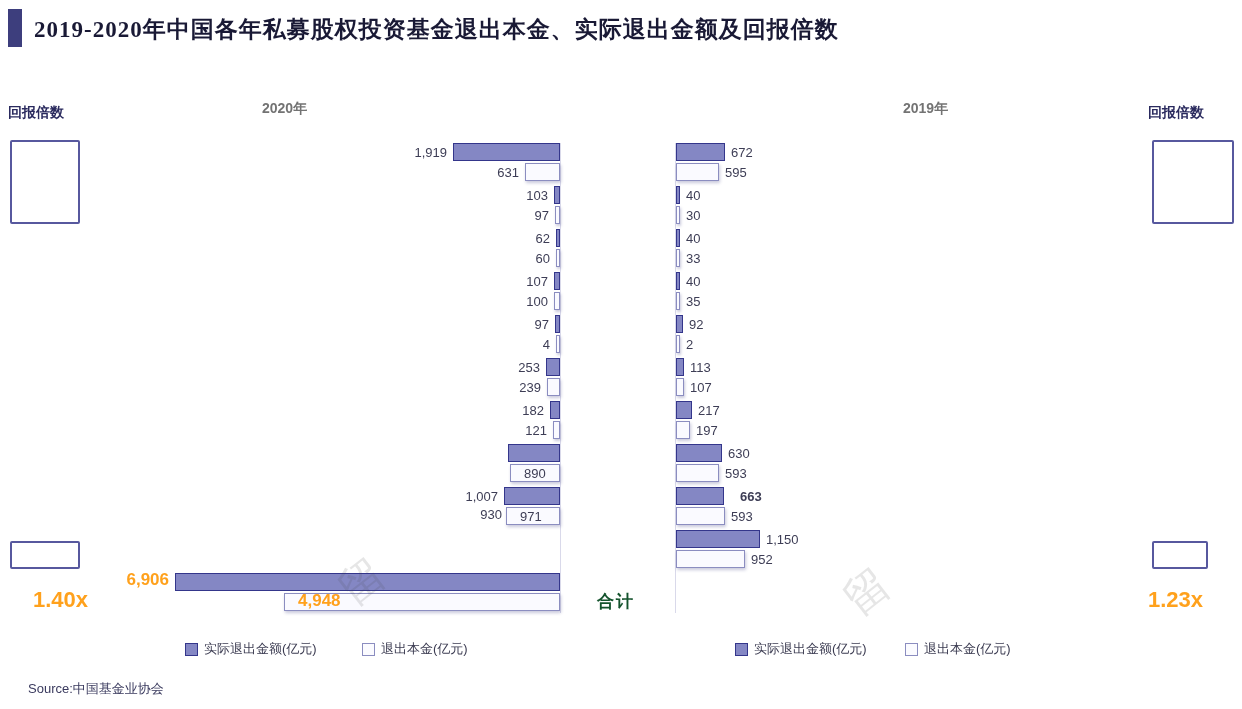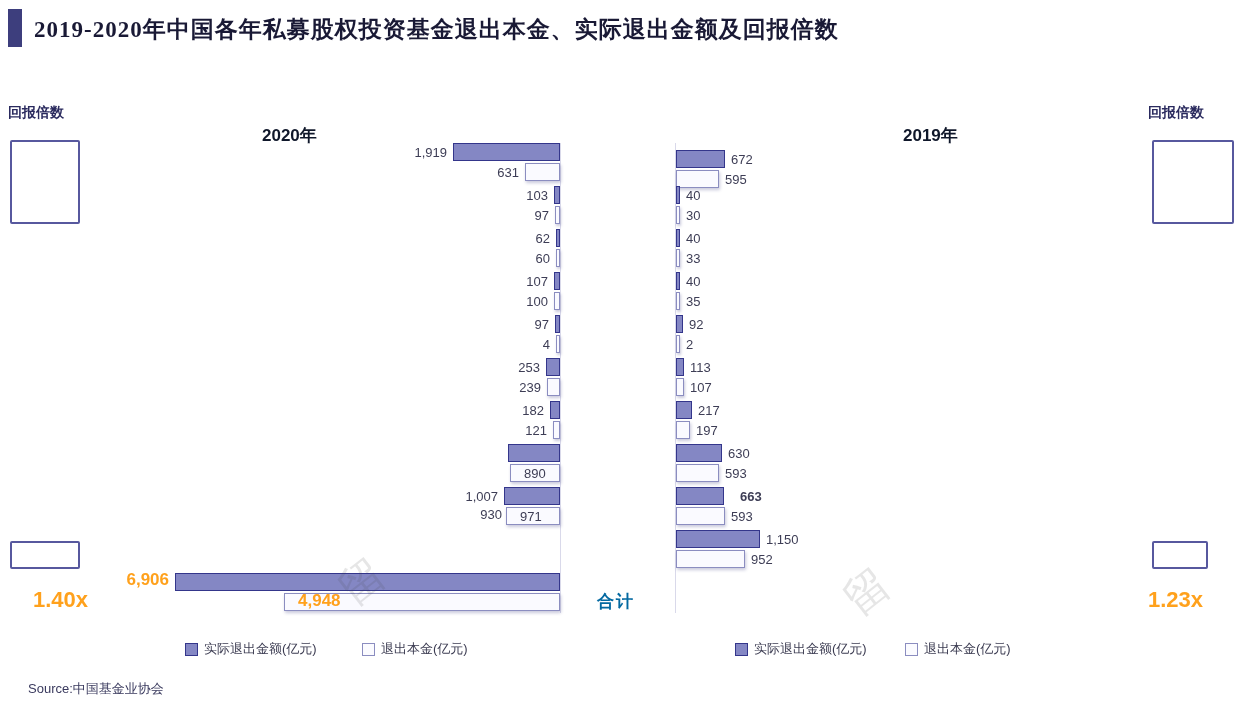--- a/index.html
+++ b/index.html
@@ -6,36 +6,36 @@
   body{
     width:1242px;height:709px;position:relative;overflow:hidden;
     background:#ffffff;font-family:"Liberation Sans",sans-serif;
   }
   .abs{position:absolute;}
   .title-accent{left:8px;top:9px;width:14px;height:38px;background:#3D3E7D;}
   .page-title{
     left:34px;top:14px;font-family:"Liberation Serif",serif;
     font-size:23px;font-weight:bold;color:#191935;letter-spacing:1px;white-space:nowrap;
   }
-  .axis-title{font-size:17px;font-weight:bold;color:#0f172a;margin-top:24px;}
+  .axis-title{font-size:14px;font-weight:bold;color:#737373;}
   .mult-title{font-size:14px;font-weight:bold;color:#2A2A5E;}
   .obox{border:2px solid #57589E;border-radius:2px;background:transparent;}
   .chart{top:143px;height:475px;}
   .chart .crow{position:absolute;left:0;right:0;height:40px;}
   .bar{position:absolute;height:18px;box-sizing:border-box;}
   .bar.amount{background:#8487C4;border:1px solid #34368B;top:0;}
   .bar.principal{background:#FAFAFF;border:1px solid #8B8DC0;top:20px;box-shadow:1px 2px 3px rgba(60,60,130,.28);}
   .chart.left .bar{right:0;}
   .chart.right .bar{left:0;}
   .axisline{position:absolute;top:0;height:470px;width:1px;background:#D9D9EA;}
   .chart.left .axisline{right:-1px;}
   .chart.right .axisline{left:-1px;}
   .dlab{position:absolute;font-size:13px;color:#3D3D55;white-space:nowrap;line-height:16px;}
   .dlab.tot{font-size:17px;font-weight:bold;color:#FFA11C;}
-  .center-total{font-size:17px;font-weight:bold;color:#0369a1;letter-spacing:2px;}
+  .center-total{font-size:17px;font-weight:bold;color:#14532d;letter-spacing:2px;}
   .mult-val{font-size:22px;font-weight:bold;color:#FFA11C;}
   .legend-item{display:flex;align-items:center;font-size:13px;color:#3A3A50;white-space:nowrap;}
   .sw{width:13px;height:13px;display:inline-block;margin-right:6px;box-sizing:border-box;}
   .sw.purple{background:#8487C4;border:1px solid #34368B;}
   .sw.light{background:#FBFBFF;border:1px solid #8B8DC0;}
   .footer{font-size:13px;color:#3A3A5E;}
   .watermark{font-size:44px;color:#444;opacity:.13;transform:rotate(-38deg);font-family:"Liberation Serif",serif;}
 </style>
 </head>
 <body>
@@ -111,21 +111,21 @@
     </div>
     <div class="crow" style="top: 430px;">
       <div class="bar amount" style="width: 385px;"></div>
       <div class="bar principal" style="width: 276px;"></div>
       <span class="dlab tot" style="top: -1px; right: 391px;">6,906</span>
       <span class="dlab tot" style="top: 20px; left: 188px;">4,948</span>
     </div>
   </div>
 <div class="abs chart right" style="left:676px;width:480px;">
   <div class="axisline"></div>
-<div class="crow" style="top: 7px;">
+<div class="crow" style="top: 0px;">
       <div class="bar amount" style="width: 49px;"></div>
       <div class="bar principal" style="width: 43px;"></div>
       <span class="dlab" style="top: 2px; left: 55px;">672</span>
       <span class="dlab" style="top: 22px; left: 49px;">595</span>
     </div>
     <div class="crow" style="top: 43px;">
       <div class="bar amount" style="width: 4px;"></div>
       <div class="bar principal" style="width: 4px;"></div>
       <span class="dlab" style="top: 2px; left: 10px;">40</span>
       <span class="dlab" style="top: 22px; left: 10px;">30</span>

